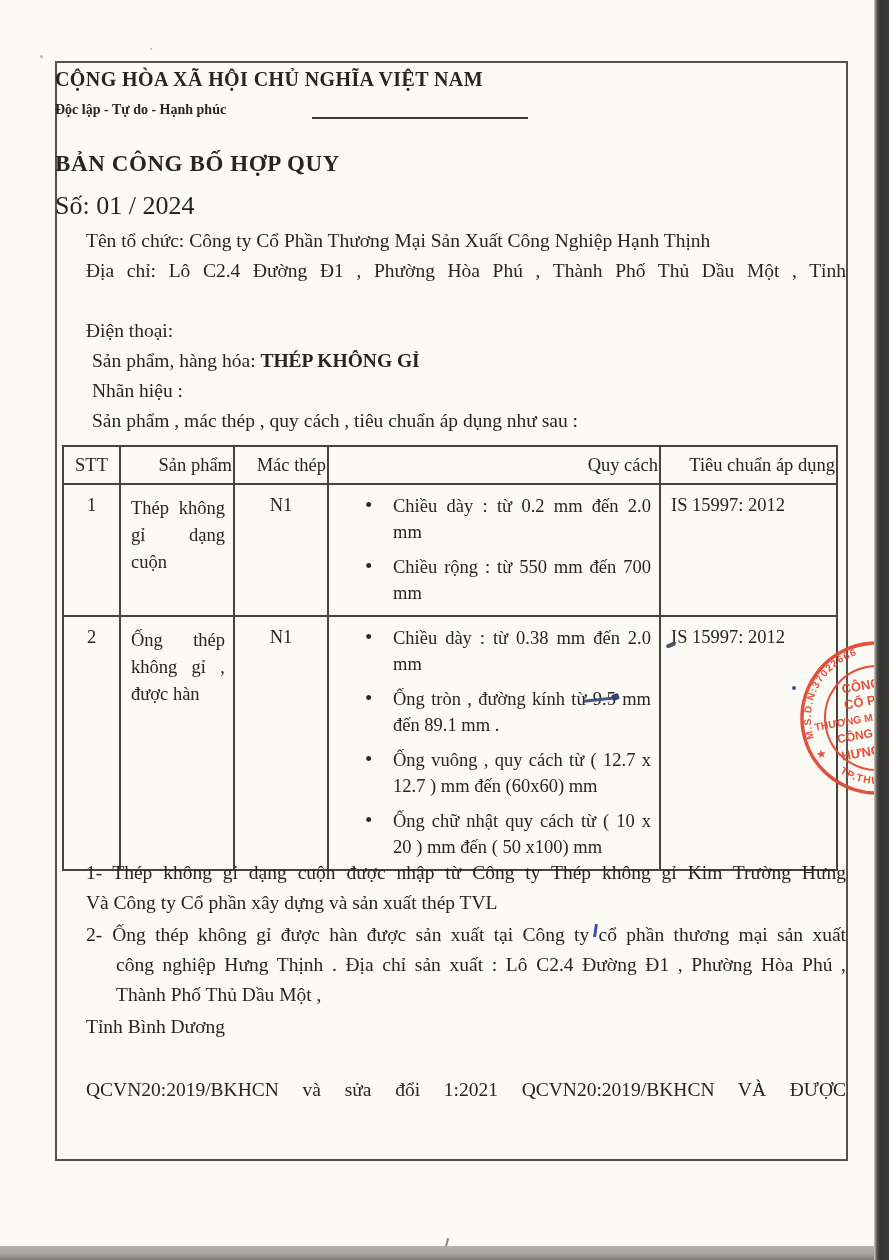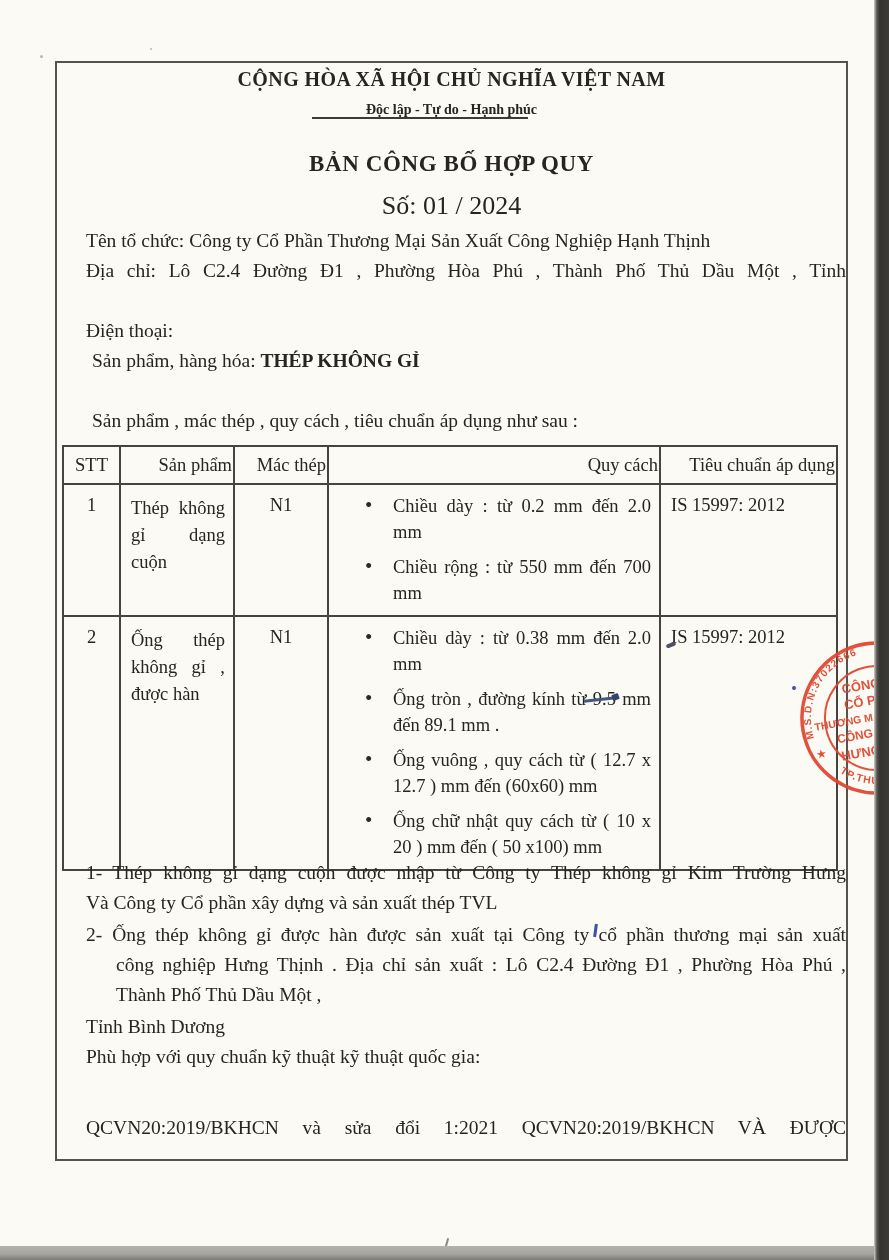--- a/index.html
+++ b/index.html
@@ -7,21 +7,21 @@
     position:relative;width:889px;height:1260px;overflow:hidden;
     background:#fbfaf5;
     font-family:"Liberation Serif","DejaVu Serif",serif;
     color:#26251f;
   }
   .abs{position:absolute;}
   .frame{
     position:absolute;left:55px;top:61px;width:793px;height:1100px;
     box-sizing:border-box;border:2px solid #55544c;
   }
-  .centered{left:55px;width:793px;text-align:center;}
+  .centered{left:55px;width:793px;}
   .nat1{top:68px;font-weight:bold;font-size:20px;letter-spacing:.4px;}
   .nat2{top:102px;font-weight:bold;font-size:14px;}
   .motto-underline{left:312px;top:117px;width:216px;height:2px;background:#3c3b34;}
   .doc-title{top:151px;font-weight:bold;font-size:23px;letter-spacing:.6px;}
   .doc-no{top:191px;font-size:26px;}
   .para{left:86px;width:760px;font-size:19.5px;line-height:30px;}
   .para2{left:92px;width:754px;font-size:19.5px;line-height:30px;}
   .stretch{text-align:justify;text-align-last:justify;}
   .ind{padding-left:30px;box-sizing:border-box;}
   .marker{margin-right:10px;}
@@ -84,20 +84,21 @@
   <div class="abs centered doc-no">Số: 01 / 2024</div>
 
   <div class="abs para" style="top:226px">Tên tổ chức: Công ty Cổ Phần Thương Mại Sản Xuất Công Nghiệp Hạnh Thịnh</div>
   <div class="abs para" style="top:256px">
     <div class="stretch">Địa chỉ: Lô C2.4 Đường Đ1 , Phường Hòa Phú , Thành Phố Thủ Dầu Một , Tỉnh</div>
   </div>
   <div class="abs para" style="top:316px">Điện thoại:</div>
   <div class="abs para2" style="top:346px">
     <span>Sản phẩm, hàng hóa: </span><b class="prod">THÉP KHÔNG GỈ</b>
   </div>
+  <div class="abs para2" style="top:376px">Nhãn hiệu :</div>
   <div class="abs para2" style="top:406px">Sản phẩm , mác thép , quy cách , tiêu chuẩn áp dụng như sau :</div>
 
   <table class="spec">
     <colgroup>
       <col style="width:57px">
         <col style="width:114px">
         <col style="width:94px">
         <col style="width:332px">
         <col style="width:177px">
     </colgroup>
@@ -143,23 +144,22 @@
     <div>Và Công ty Cổ phần xây dựng và sản xuất thép TVL</div>
   </div>
 
   <div class="abs para" style="top:920px">
     <div class="stretch"><span class="marker">2-</span><span>Ống thép không gỉ được hàn được sản xuất tại Công ty cổ phần thương mại sản xuất</span></div>
     <div class="stretch ind">công nghiệp Hưng Thịnh . Địa chỉ sản xuất : Lô C2.4 Đường Đ1 , Phường Hòa Phú ,</div>
     <div class="ind">Thành Phố Thủ Dầu Một ,</div>
   </div>
 
   <div class="abs para" style="top:1012px">Tỉnh Bình Dương</div>
-  <div class="abs para" style="top:1042px">Phù hợp với quy chuẩn kỹ thuật kỹ thuật quốc gia:</div>
 
-  <div class="abs" style="left:62px;top:1112px;width:784px;font-size:19.5px;line-height:31px;">
+  <div class="abs" style="left:62px;top:1074px;width:784px;font-size:19.5px;line-height:31px;">
     <div class="stretch" style="padding-left:24px;box-sizing:border-box;">QCVN20:2019/BKHCN  và  sửa  đổi  1:2021  QCVN20:2019/BKHCN  VÀ  ĐƯỢC</div>
   </div>
 
   <svg class="abs stamp" viewBox="0 0 200 200">
     <g transform="rotate(-10 100 100)" fill="none" stroke="#e0462f">
       <circle cx="100" cy="100" r="75" stroke-width="3.6"></circle>
       <circle cx="100" cy="100" r="52" stroke-width="2"></circle>
       <path id="arcTop" d="M 36.2,117.1 A 66,66 0 1 1 163.8,82.9" stroke="none"></path>
       <path id="arcBot" d="M 34,100 A 66,66 0 0 0 166,100" stroke="none"></path>
       <text font-size="10" font-weight="bold" fill="#e0462f" stroke="none" letter-spacing="1.2" font-family="Liberation Sans, sans-serif">

